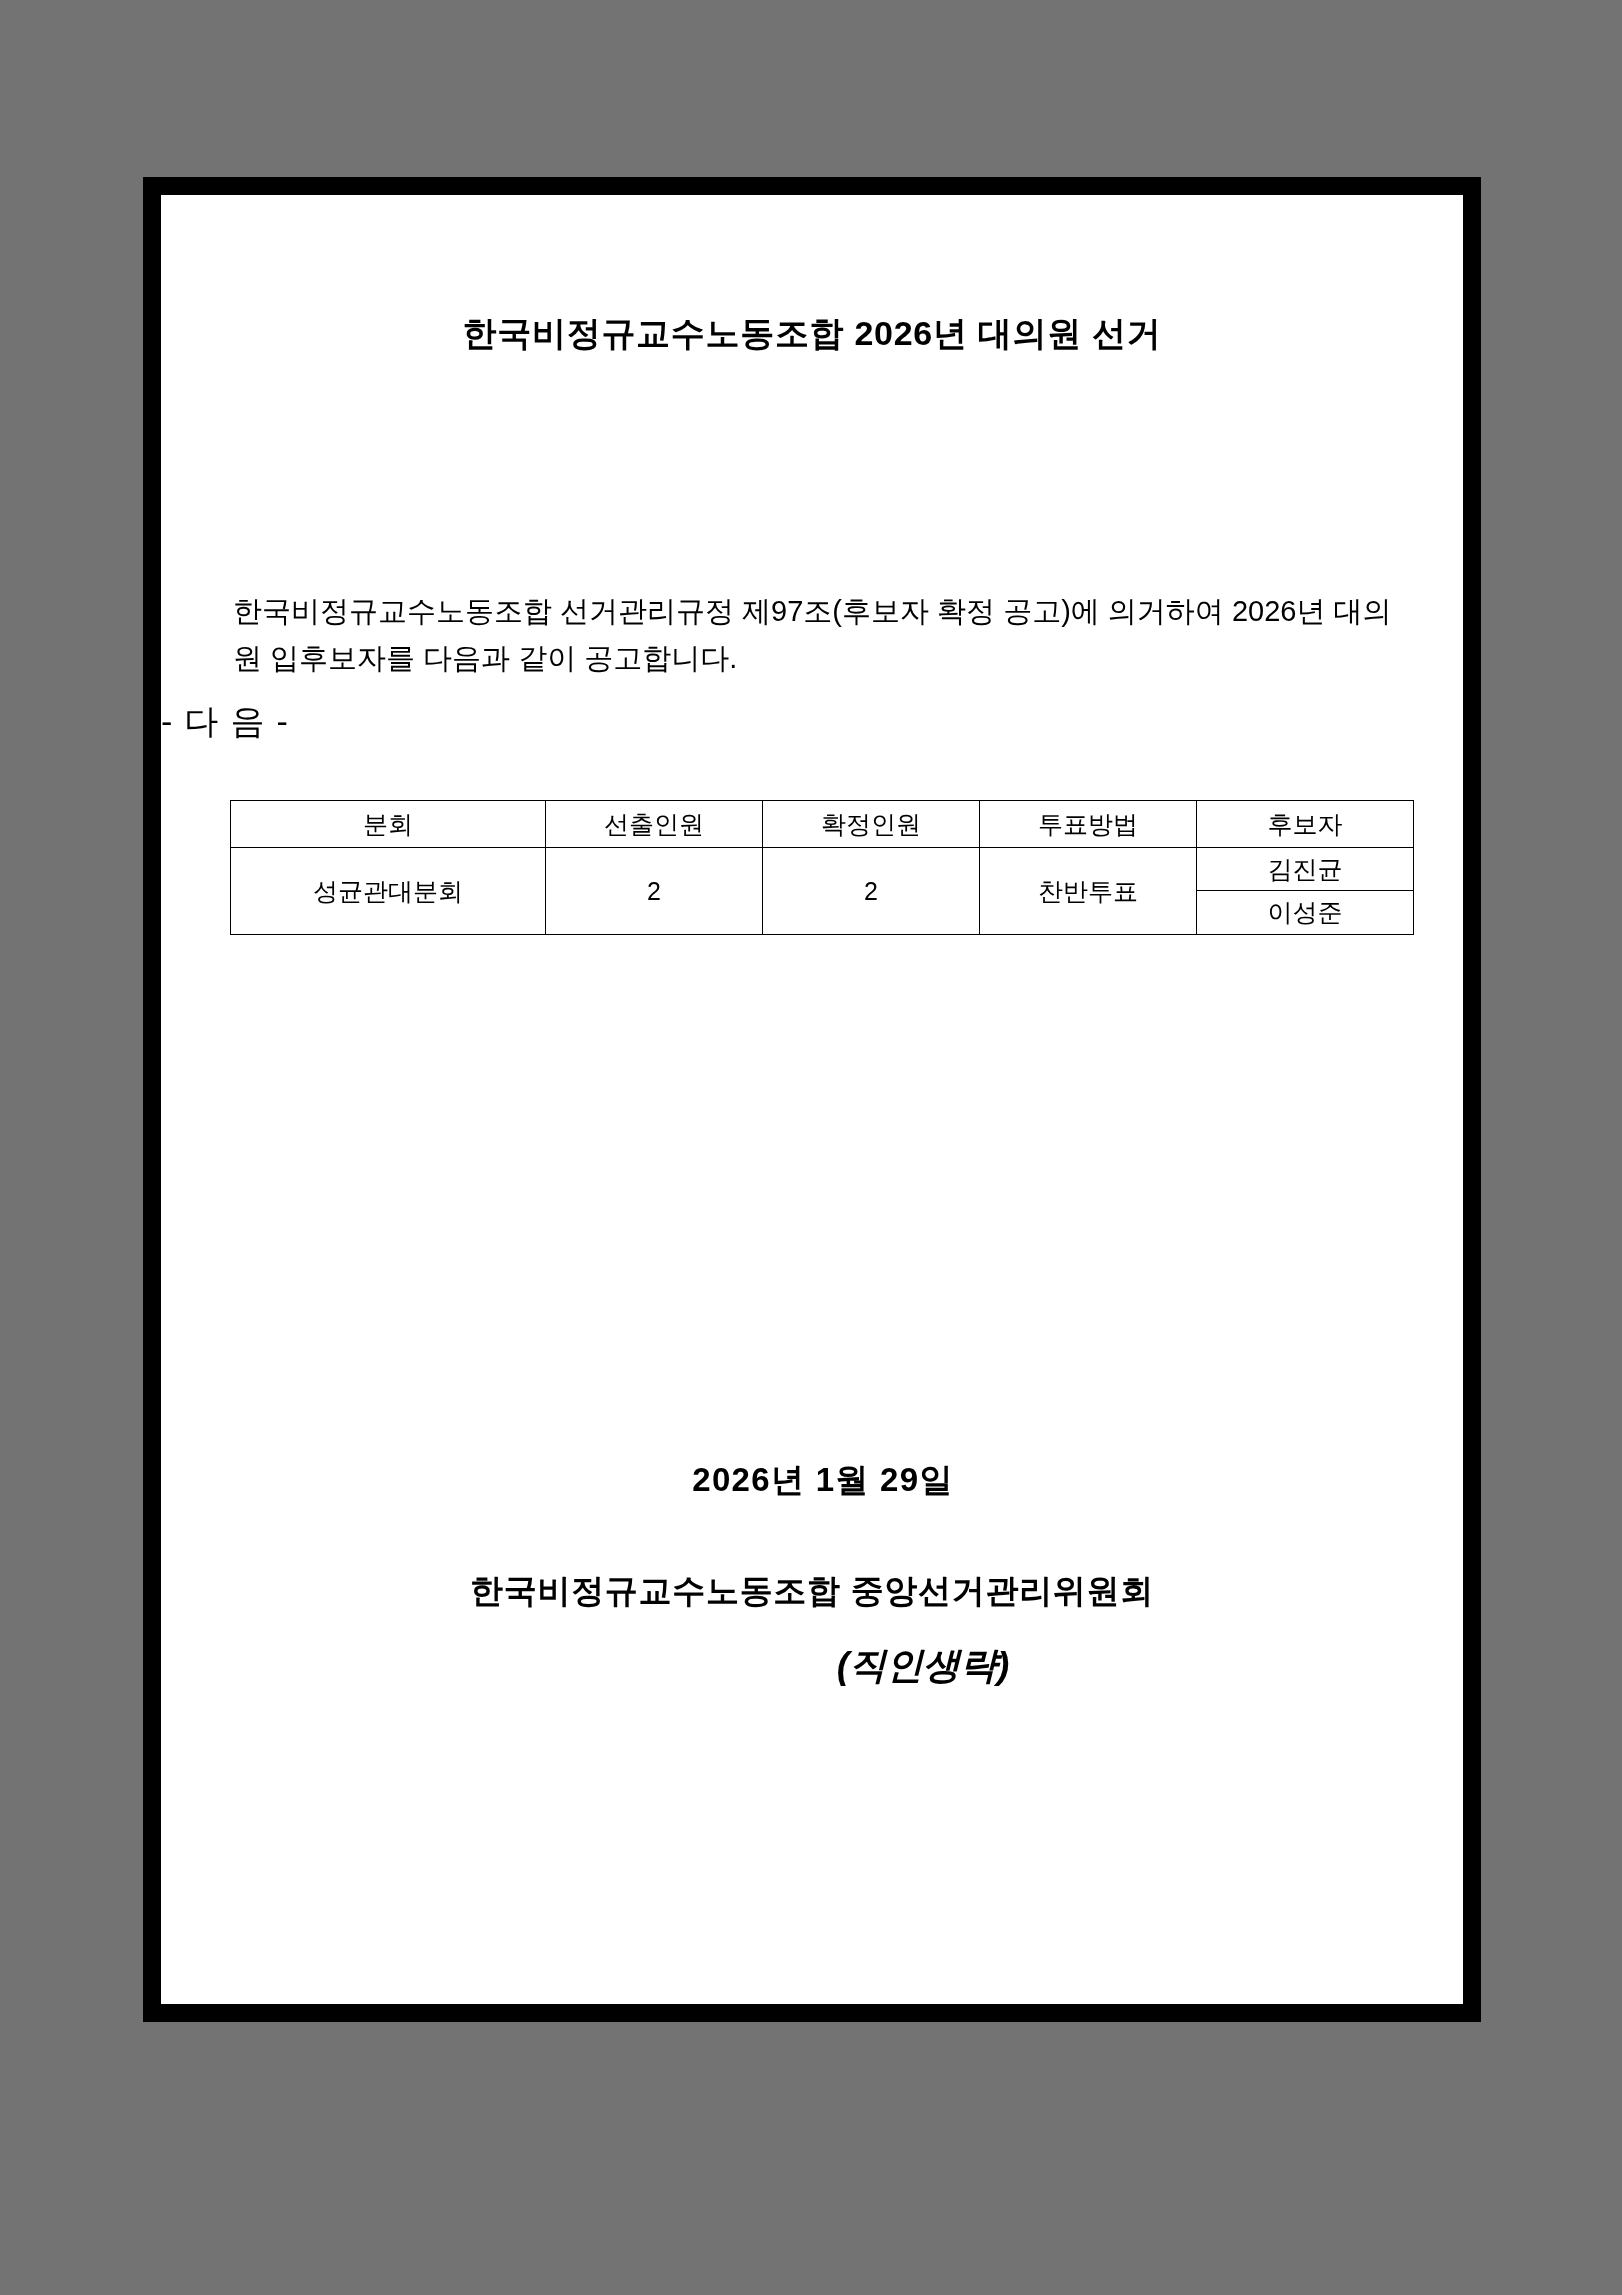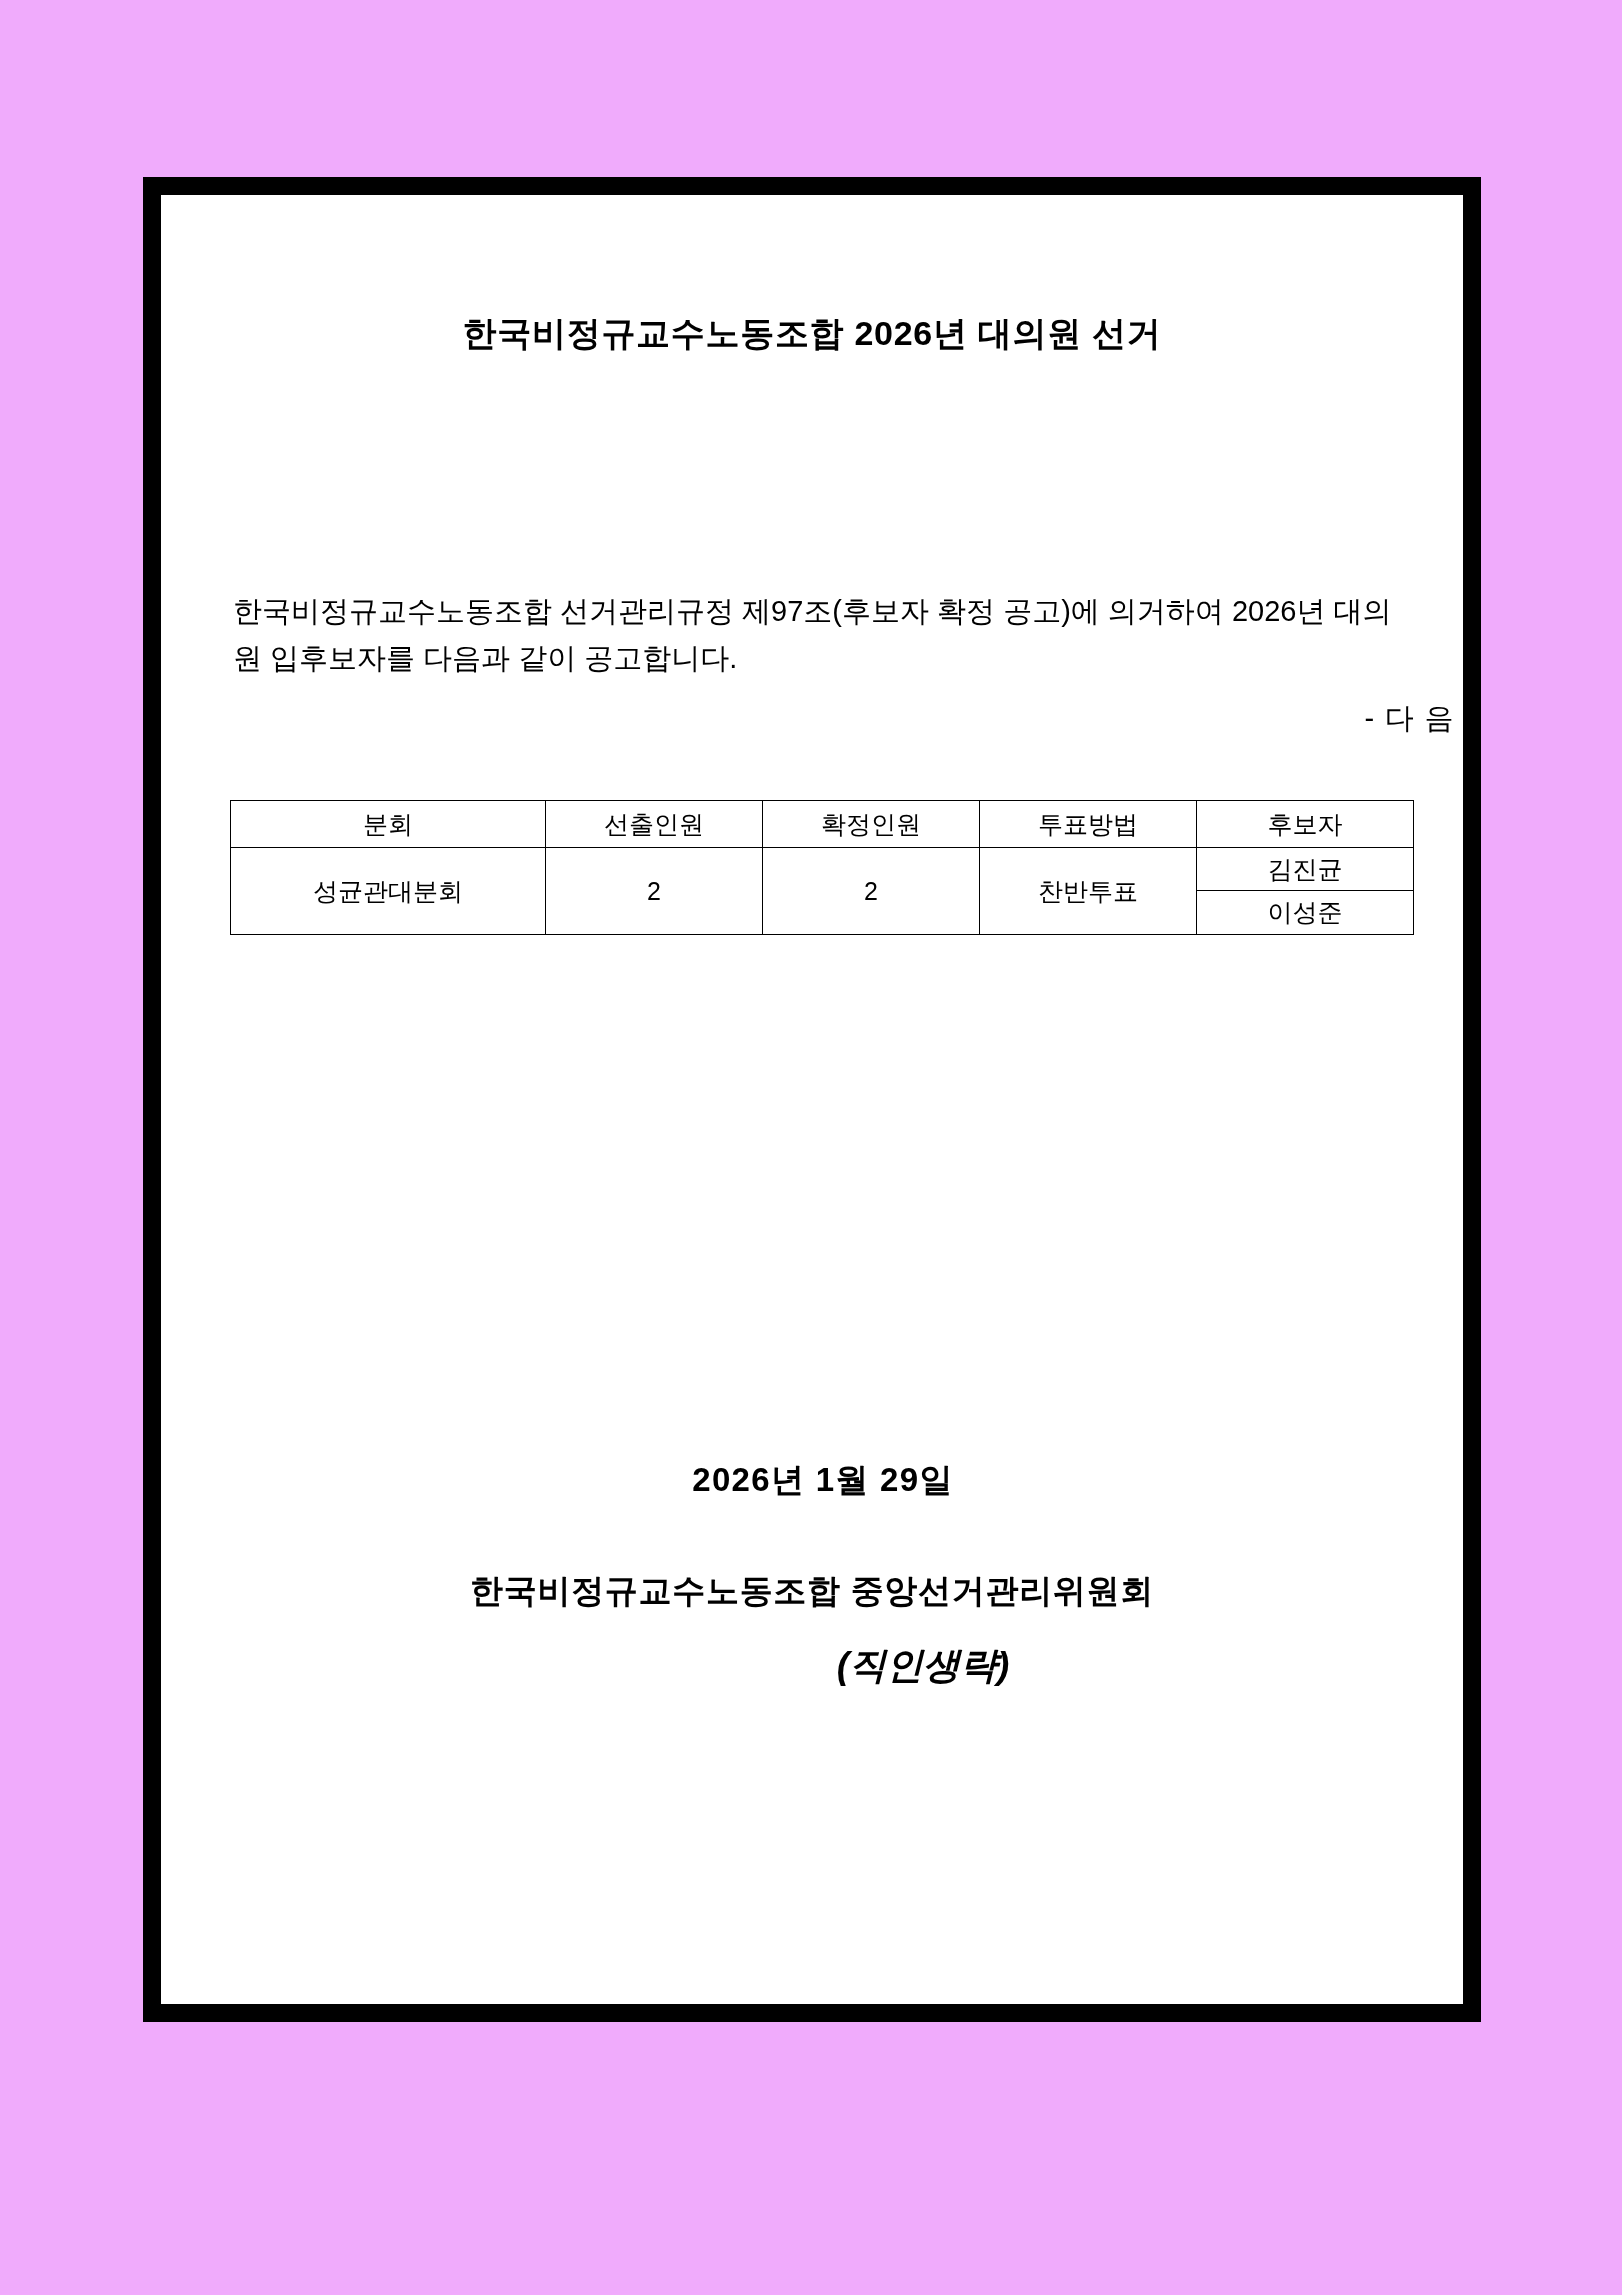--- a/index.html
+++ b/index.html
@@ -13,21 +13,21 @@
     font-family: "Liberation Sans", sans-serif;
     color: #000000;
     position: relative;
   }
   .page {
     position: absolute;
     left: 0;
     top: 0;
     width: 1623px;
     height: 2295px;
-    background: #f0abfc;
+    background: #737373;
   }
   
   .frame {
     position: absolute;
     left: 143px;
     top: 177px;
     width: 1338px;
     height: 1845px;
     border: 18.3px solid #000000;
     background: #ffffff;
@@ -71,24 +71,23 @@
     font-size: 29px;
     line-height: 1.62;
     text-align: left;
     font-weight: normal;
   }
   .daeum {
     position: absolute;
     top: 504px;
     left: 0;
     width: 100%;
-    text-align: right;
-    font-size: 29px;
+    text-align: left;
+    font-size: 34px;
     letter-spacing: 1.3px;
-    padding-left: 12px;
   }
   table.info-table {
     position: absolute;
     top: 605px;
     left: 69px;
     width: 1178px;
     border-collapse: collapse;
     font-size: 25px;
     table-layout: fixed;
   }

